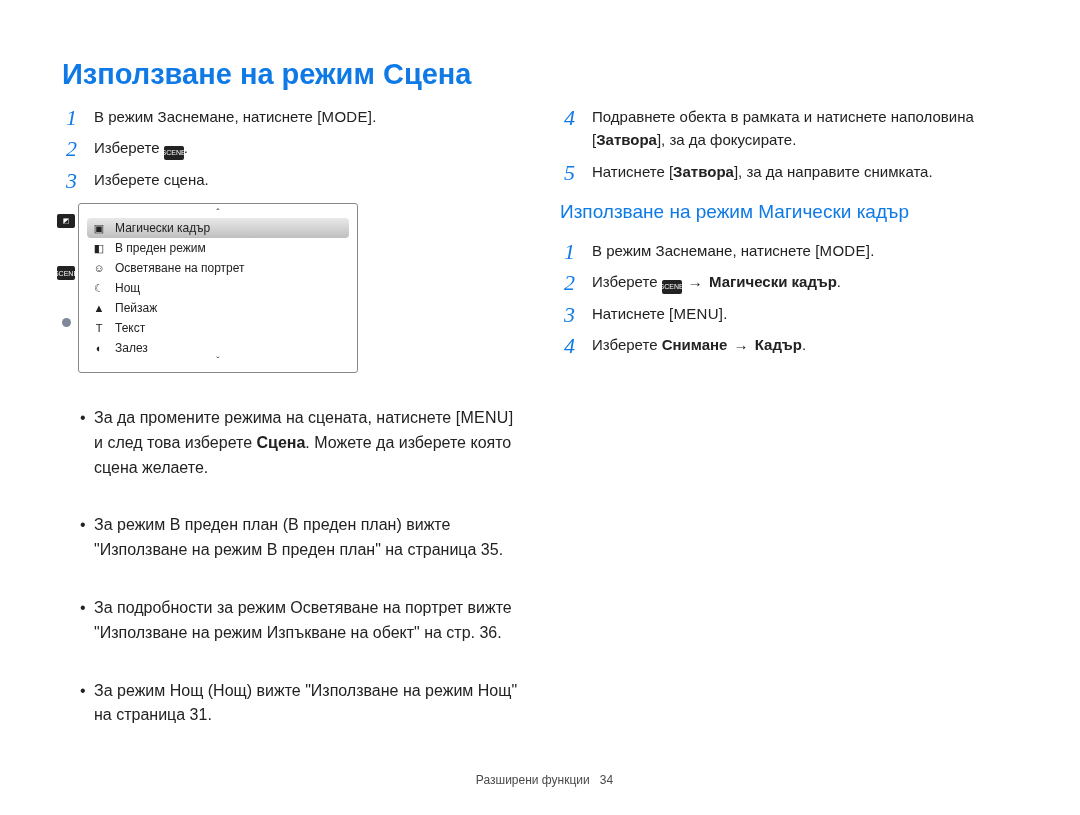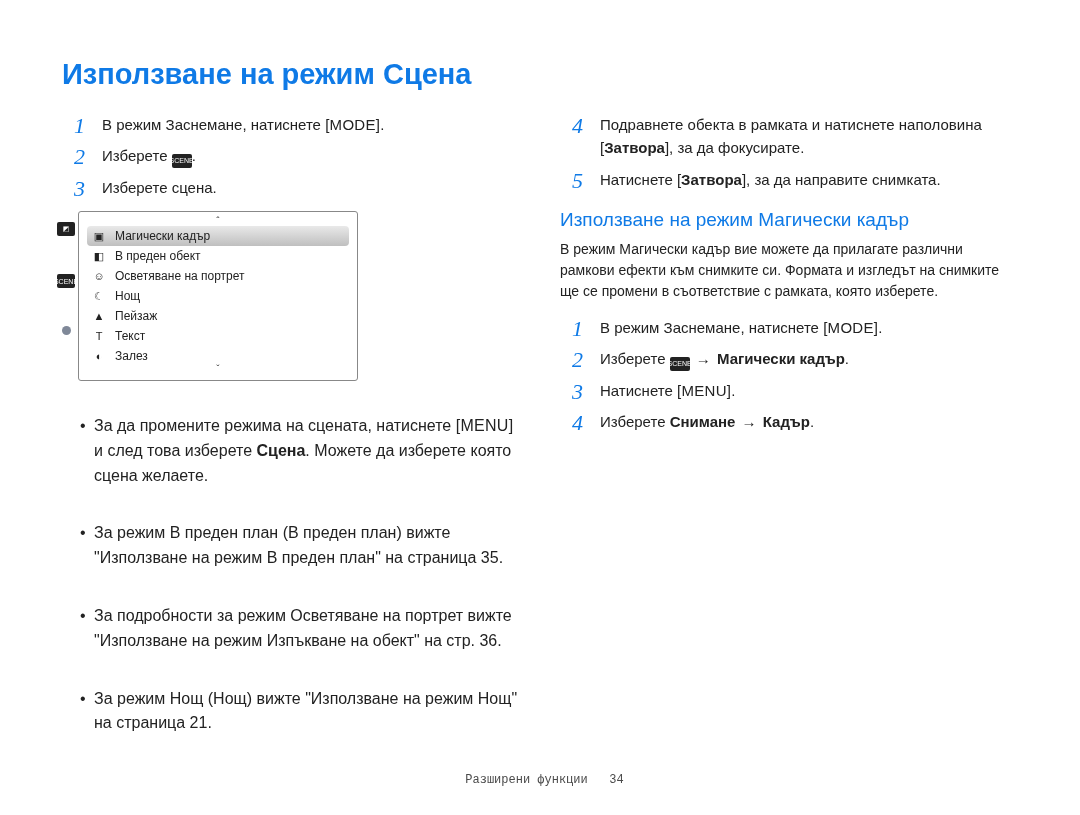--- a/index.html
+++ b/index.html
@@ -30,21 +30,21 @@
     display: flex;
     gap: 40px;
   }
   .col {
     flex: 1 1 0;
     min-width: 0;
   }
   ol.steps {
     list-style: none;
     padding: 0;
-    margin: 12px;
+    margin: 4px;
     counter-reset: step;
   }
   ol.steps > li {
     counter-increment: step;
     position: relative;
     padding-left: 28px;
     font-size: 15px;
     line-height: 1.55;
     margin-bottom: 8px;
   }
@@ -77,21 +77,21 @@
     border-radius: 2px;
     vertical-align: -2px;
     line-height: 1;
   }
   b, .bold { font-weight: 700; }
   .arrow { padding: 0 2px; }
   h2.subheading {
     font-size: 19px;
     font-weight: 400;
     color: #0f7ae6;
-    margin: 18px 0 8px 0;
+    margin: 18px 0 16px 0;
   }
   p.para {
     font-size: 14px;
     line-height: 1.5;
     margin: 0 0 14px 0;
   }
   .screenshot {
     margin: 12px 0 16px 16px;
     width: 280px;
     border: 1px solid #888;
@@ -172,21 +172,20 @@
     top: 0;
   }
   .footer {
     position: absolute;
     bottom: 28px;
     left: 9px;
     right: 0;
     text-align: center;
     font-size: 12px;
     color: #4a4a4a;
-    font-family: Liberation Mono, monospace;
   }
 </style>
 </head>
 <body>
 
 <div class="page">
 
   <h1 class="title">Използване на режим Сцена</h1>
 
   <div class="columns">
@@ -206,21 +205,21 @@
           <span class="dot"></span>
         </div>
         <div class="chev">ˆ</div>
         <div class="rows" id="shot-rows">
             <div class="row selected">
               <span class="slot">▣</span>
               <span>Магически кадър</span>
             </div>
             <div class="row">
               <span class="slot">◧</span>
-              <span>В преден обект</span>
+              <span>В преден режим</span>
             </div>
             <div class="row">
               <span class="slot">☺</span>
               <span>Осветяване на портрет</span>
             </div>
             <div class="row">
               <span class="slot">☾</span>
               <span>Нощ</span>
             </div>
             <div class="row">
@@ -236,34 +235,33 @@
               <span>Залез</span>
             </div>
           </div>
         <div class="chev">ˇ</div>
       </div>
 
       <ul class="bullets" id="left-bullets">
           <li>За да промените режима на сцената, натиснете <span class="small-caps">[MENU]</span> и след това изберете <b>Сцена</b>. Можете да изберете която сцена желаете.</li>
           <li>За режим В преден план (В преден план) вижте "Използване на режим В преден план" на страница 35.</li>
           <li>За подробности за режим Осветяване на портрет вижте "Използване на режим Изпъкване на обект" на стр. 36.</li>
-          <li>За режим Нощ (Нощ) вижте "Използване на режим Нощ" на страница 21.</li>
+          <li>За режим Нощ (Нощ) вижте "Използване на режим Нощ" на страница 31.</li>
         </ul>
 
     </div>
 
     <div class="col">
 
       <ol class="steps" id="right-steps-top" style="counter-reset: step 3;">
           <li>Подравнете обекта в рамката и натиснете наполовина [<b>Затвора</b>], за да фокусирате.</li>
           <li>Натиснете [<b>Затвора</b>], за да направите снимката.</li>
         </ol>
 
       <h2 class="subheading">Използване на режим Магически кадър</h2>
-      <p class="para">В режим Магически кадър вие можете да прилагате различни рамкови ефекти към снимките си. Формата и изгледът на снимките ще се промени в съответствие с рамката, която изберете.</p>
 
       <ol class="steps" id="right-steps-bottom">
           <li>В режим Заснемане, натиснете <span class="small-caps">[MODE]</span>.</li>
           <li>Изберете <span class="scene-chip">SCENE</span> <span class="arrow">→</span> <b>Магически кадър</b>.</li>
           <li>Натиснете <span class="small-caps">[MENU]</span>.</li>
           <li>Изберете <b>Снимане</b> <span class="arrow">→</span> <b>Кадър</b>.</li>
         </ol>
 
     </div>
 

